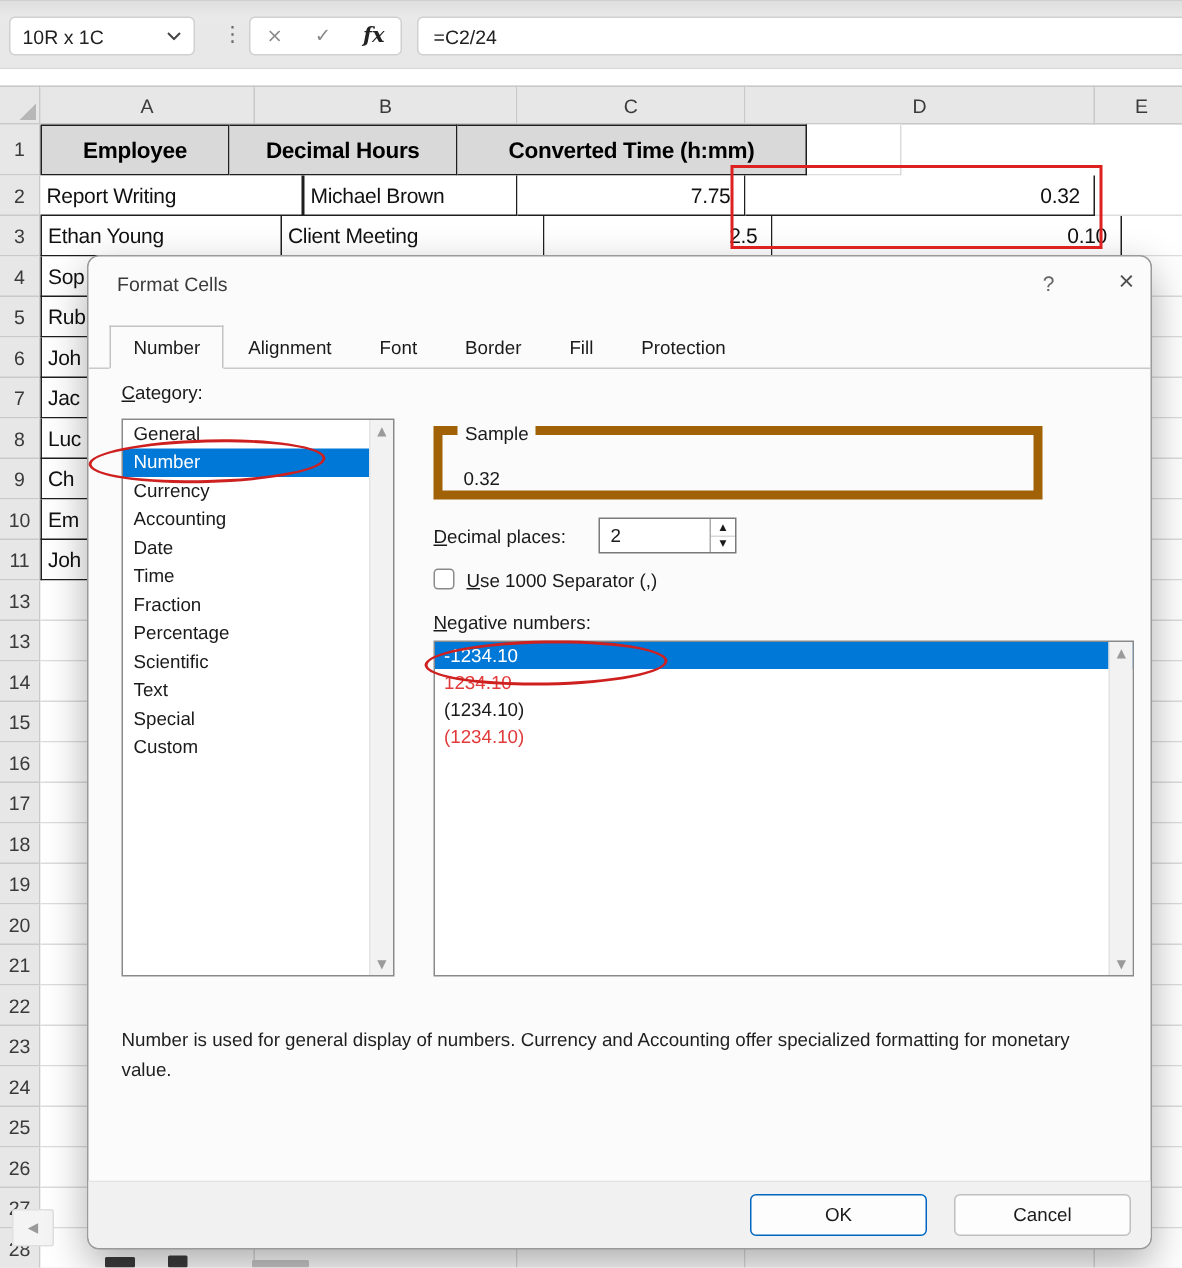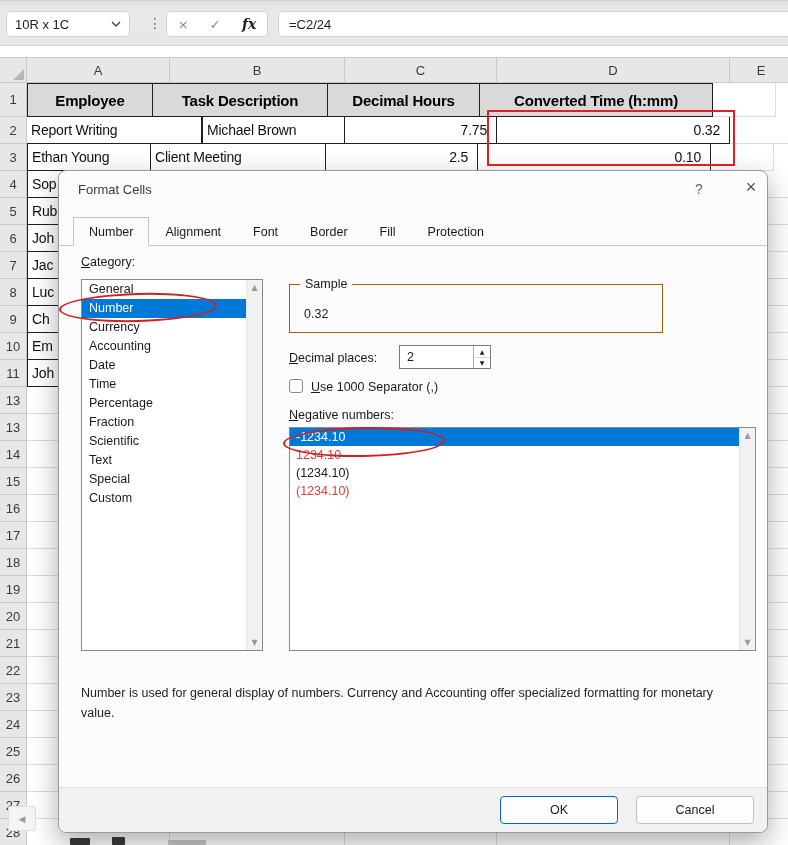--- a/index.html
+++ b/index.html
@@ -64,21 +64,21 @@
   #catlist { left:22px; top:108px; width:182px; height:372px; }
   #neglist { left:230px; top:256px; width:467px; height:224px; }
   .lst-item { height:19px; line-height:19px; padding-left:7px; }
   .neg-item { height:18px; line-height:18px; padding-left:6px; }
   .sel { background:#0078d7; color:#fff; }
   .redtxt { color:#e23b3b; }
   .sbar { position:absolute; right:0; top:0; bottom:0; width:16px; background:#f2f2f2; border-left:1px solid #e4e4e4;
         display:flex; flex-direction:column; justify-content:space-between; align-items:center; padding:3px 0;
         color:#9a9a9a; font-size:8px; font-family:"DejaVu Sans",sans-serif; }
 
-  #samplebox { position:absolute; left:230px; top:113px; width:374px; height:49px; border:1px solid #a16207; }
+  #samplebox { position:absolute; left:230px; top:113px; width:406px; height:49px; border:6px solid #a16207; }
   #samplelegend { position:absolute; left:10px; top:-8px; background:#fbfbfb; padding:0 5px; }
   #samplevalue { position:absolute; left:14px; top:22px; }
 
   #spinbox { position:absolute; left:340px; top:174px; width:92px; height:24px; background:#fff;
         border:1px solid #7a7a7a; display:flex; }
   #spinvalue { flex:1; padding-left:7px; line-height:22px; }
   #spinner { width:17px; border-left:1px solid #ababab; display:flex; flex-direction:column; }
   .spinbtn { flex:1; display:flex; align-items:center; justify-content:center; font-size:6px; color:#1a1a1a;
         font-family:"DejaVu Sans",sans-serif; }
   #spin-up { border-bottom:1px solid #d9d9d9; }
@@ -132,36 +132,35 @@
     <div class="ch" style="width: 143px;">A</div>
         <div class="ch" style="width: 175px;">B</div>
         <div class="ch" style="width: 152px;">C</div>
         <div class="ch" style="width: 233px;">D</div>
         <div class="ch" style="width: 63px;">E</div>
       </div>
     <div id="rows">
         <div class="srow" style="height: 34px;">
           <div class="rowhdr">1</div>
           <div class="cell tbl toprow hdrcell firstcol" style="width: 126px;">Employee</div>
-          <div class="cell tbl toprow hdrcell" style="width: 175px;">Task Description</div>
           <div class="cell tbl toprow hdrcell" style="width: 152px;">Decimal Hours</div>
           <div class="cell tbl toprow hdrcell" style="width: 233px;">Converted Time (h:mm)</div>
           <div class="cell" style="width: 63px;"></div>
         </div>
         <div class="srow" style="height: 27px;">
           <div class="rowhdr">2</div>
           <div class="cell tbl txtcell" style="width: 175px;">Report Writing</div>
           <div class="cell tbl txtcell firstcol" style="width: 143px;">Michael Brown</div>
           <div class="cell tbl numcell" style="width: 152px;">7.75</div>
           <div class="cell tbl numcell" style="width: 233px;">0.32</div>
           <div class="cell" style="width: 63px;"></div>
         </div>
         <div class="srow" style="height: 27px;">
           <div class="rowhdr">3</div>
-          <div class="cell tbl txtcell firstcol" style="width: 124px;">Ethan Young</div>
+          <div class="cell tbl txtcell firstcol" style="width: 161px;">Ethan Young</div>
           <div class="cell tbl txtcell" style="width: 175px;">Client Meeting</div>
           <div class="cell tbl numcell" style="width: 152px;">2.5</div>
           <div class="cell tbl numcell" style="width: 233px;">0.10</div>
           <div class="cell" style="width: 63px;"></div>
         </div>
         <div class="srow" style="height: 27px;">
           <div class="rowhdr">4</div>
           <div class="cell tbl txtcell firstcol" style="width: 143px;">Sop</div>
           <div class="cell" style="width: 175px;"></div>
           <div class="cell" style="width: 152px;"></div>
@@ -386,22 +385,22 @@
     <span class="dlabel" style="left:22px; top:84px;"><u>C</u>ategory:</span>
 
     <div class="listbox" id="catlist">
       <div id="catitems">
           <div class="lst-item">General</div>
           <div class="lst-item sel">Number</div>
           <div class="lst-item">Currency</div>
           <div class="lst-item">Accounting</div>
           <div class="lst-item">Date</div>
           <div class="lst-item">Time</div>
+          <div class="lst-item">Fraction</div>
           <div class="lst-item">Percentage</div>
-          <div class="lst-item">Fraction</div>
           <div class="lst-item">Scientific</div>
           <div class="lst-item">Text</div>
           <div class="lst-item">Special</div>
           <div class="lst-item">Custom</div>
         </div>
       <div class="sbar">
         <span>▲</span>
         <span>▼</span>
       </div>
     </div>

